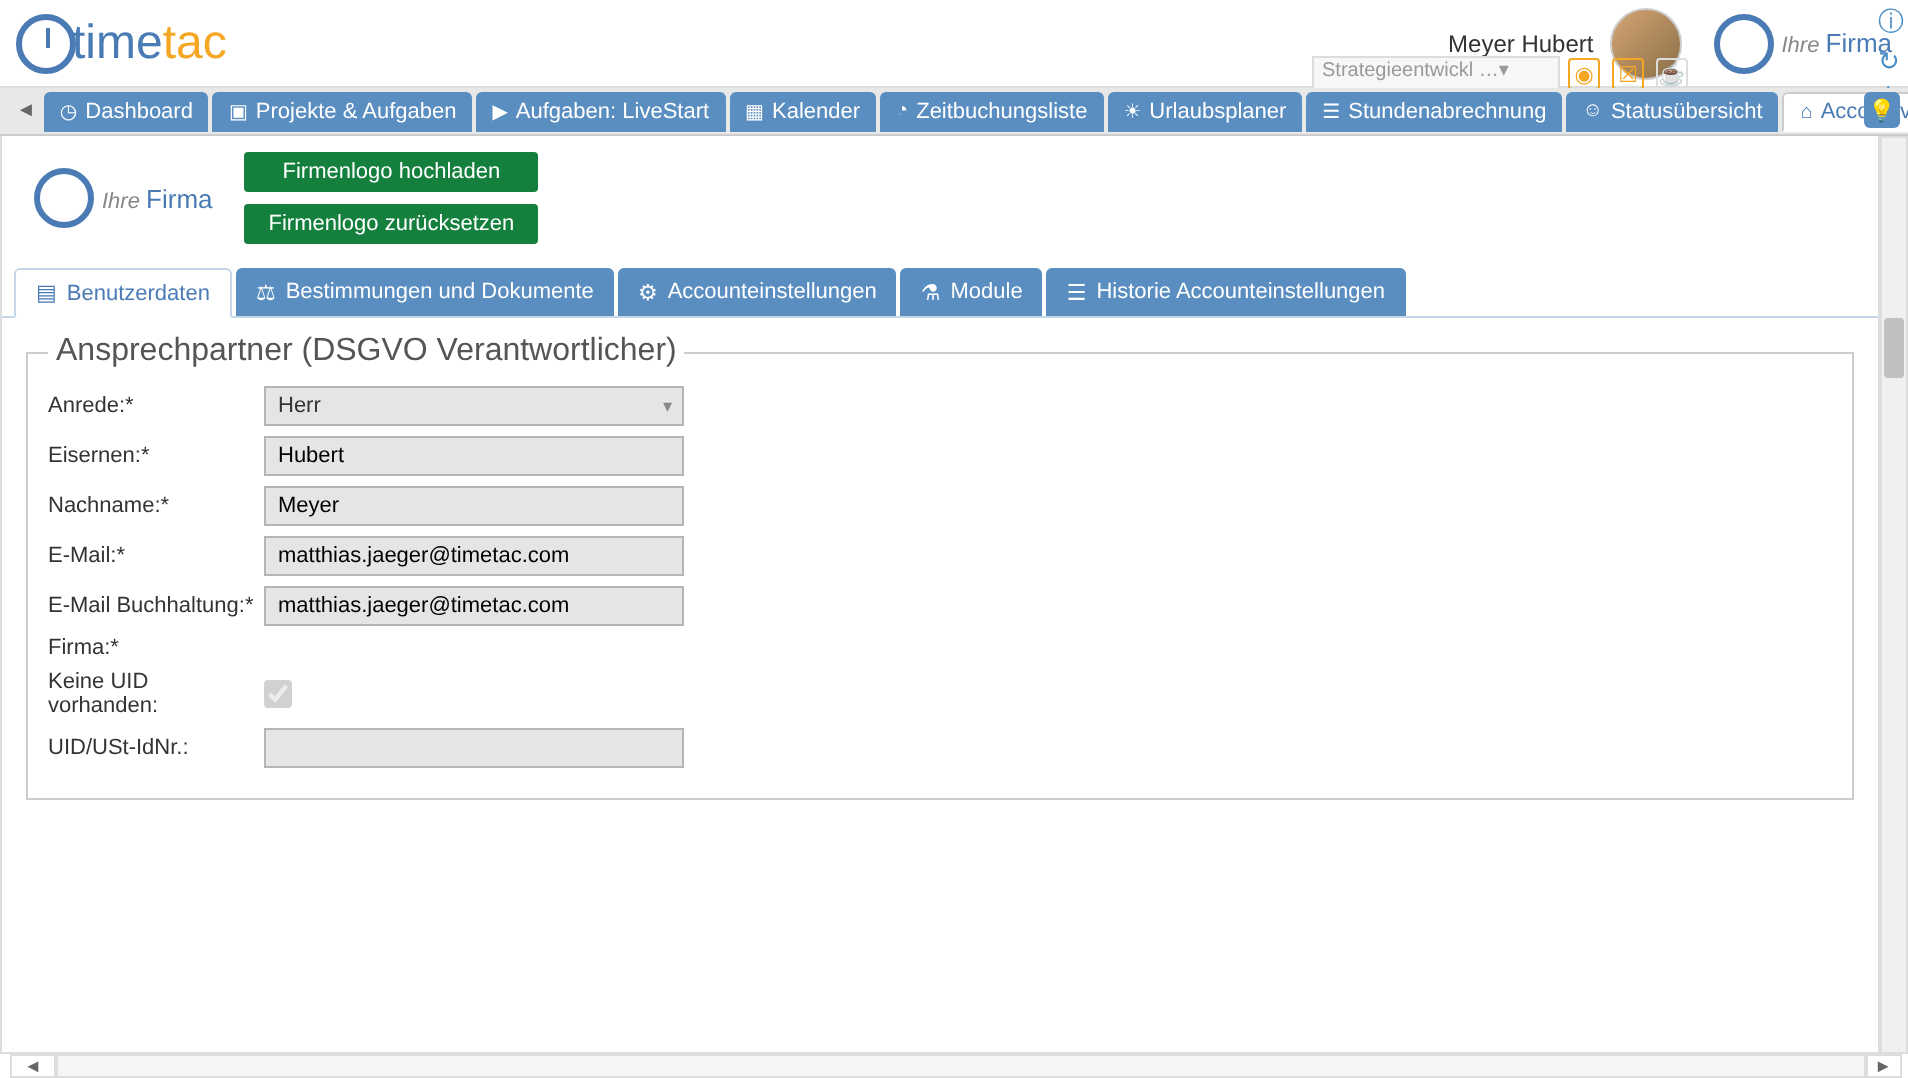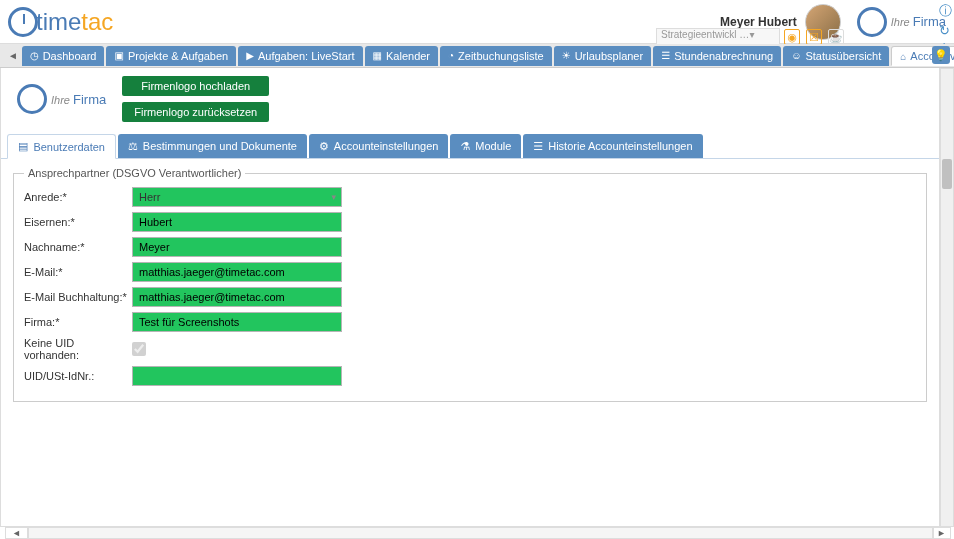--- a/index.html
+++ b/index.html
@@ -6,21 +6,21 @@
   body { font-family: Arial, sans-serif; font-size: 11px; color: #333; background: #fff; width: 954px; height: 539px; overflow: hidden; position: relative; }
   
   
   .header { height: 44px; display: flex; align-items: center; justify-content: space-between; padding: 0 8px 0 8px; position: relative; border-bottom: 1px solid #ddd; }
   .logo { display: flex; align-items: center; font-size: 24px; font-weight: 400; }
   .logo .clock { width: 30px; height: 30px; border: 3px solid #4a7bb5; border-radius: 50%; position: relative; margin-right: -2px; }
   .logo .clock::after { content:''; position:absolute; top:4px; left:12px; width:2px; height:10px; background:#4a7bb5; }
   .logo .t1 { color:#4a7bb5; }
   .logo .t2 { color:#f5a623; }
   .header-right { display: flex; align-items: center; gap: 8px; }
-  .user-name { font-weight: bold; font-size: 12px; text-align: right; }
+  .user-name { font-weight: normal; font-size: 12px; text-align: right; }
   .avatar { width: 36px; height: 36px; border-radius: 50%; background: linear-gradient(135deg,#d4a574,#8b6f47); border:1px solid #ccc; }
   .firmlogo { display:flex; align-items:center; gap:4px; margin-left:8px;}
   .firmlogo .ring { width:30px; height:30px; border:3px solid #4a7bb5; border-radius:50%; position:relative;}
   .firmlogo .txt1 { color:#888; font-style:italic; font-size:11px;}
   .firmlogo .txt2 { color:#4a7bb5; font-weight:normal; font-size:13px;}
   .side-icons { position:absolute; right:2px; top:2px; display:flex; flex-direction:column; gap:3px; color:#4a8fc7; font-size:13px;}
   .side-icons span { cursor:pointer; }
   
   .search-bar { position:absolute; right:110px; top:28px; display:flex; align-items:center; gap:4px;}
   .search-input { width:124px; height:18px; border:1px solid #ddd; background:#f7f7f7; font-size:10px; color:#999; padding:0 4px; }
@@ -52,24 +52,24 @@
   
   
   .subtabs { display:flex; gap:2px; padding:0 6px; border-bottom:1px solid #c5d6e8; margin-top:4px;}
   .subtab { background:#5a8dc0; color:#fff; padding:5px 10px; border-radius:3px 3px 0 0; font-size:11px; cursor:pointer; display:flex; align-items:center; gap:5px;}
   .subtab.active { background:#fff; color:#4a7bb5; border:1px solid #c5d6e8; border-bottom:1px solid #fff; margin-bottom:-1px;}
   .subtab .ico { font-size:11px;}
   
   
   .form-area { padding:8px 12px 12px 12px; overflow:auto; height:calc(100% - 170px);}
   fieldset { border:1px solid #ccc; padding:8px 10px 10px 10px; margin-bottom:10px;}
-  legend { font-size:11px; color:#555; padding:0 4px;}
+  legend { font-size:16px; color:#555; padding:0 4px;}
   .row { display:flex; align-items:center; margin-bottom:5px;}
   .row label { width:108px; color:#333; font-size:11px;}
-  .row input[type=text], .row .select { width:210px; height:20px; border:1px solid #b5b5b5; padding:0 6px; font-size:11px; background:#22c55e;}
+  .row input[type=text], .row .select { width:210px; height:20px; border:1px solid #b5b5b5; padding:0 6px; font-size:11px; background:#e5e5e5;}
   .row .select { position:relative; display:flex; align-items:center;}
   .row .select::after { content:'▾'; position:absolute; right:5px; color:#888; font-size:9px;}
   .row input[type=checkbox]{ width:14px; height:14px; accent-color:#5a8dc0;}
 </style>
 </head>
 <body>
 
 <div class="header">
   <div class="logo">
     <span class="clock"></span>
@@ -199,21 +199,20 @@
       <div class="row">
           <label>E-Mail:*</label>
           <input type="text" value="matthias.jaeger@timetac.com" style="">
         </div>
       <div class="row">
           <label>E-Mail Buchhaltung:*</label>
           <input type="text" value="matthias.jaeger@timetac.com" style="">
         </div>
       <div class="row">
           <label>Firma:*</label>
-          <input type="text" value="Test für Screenshots" style="">
         </div>
       <div class="row">
           <label>Keine UID vorhanden:</label>
           <input type="checkbox" checked="" disabled="" style="">
         </div>
       <div class="row">
           <label>UID/USt-IdNr.:</label>
           <input type="text" value="" style="">
         </div>
     </fieldset>

